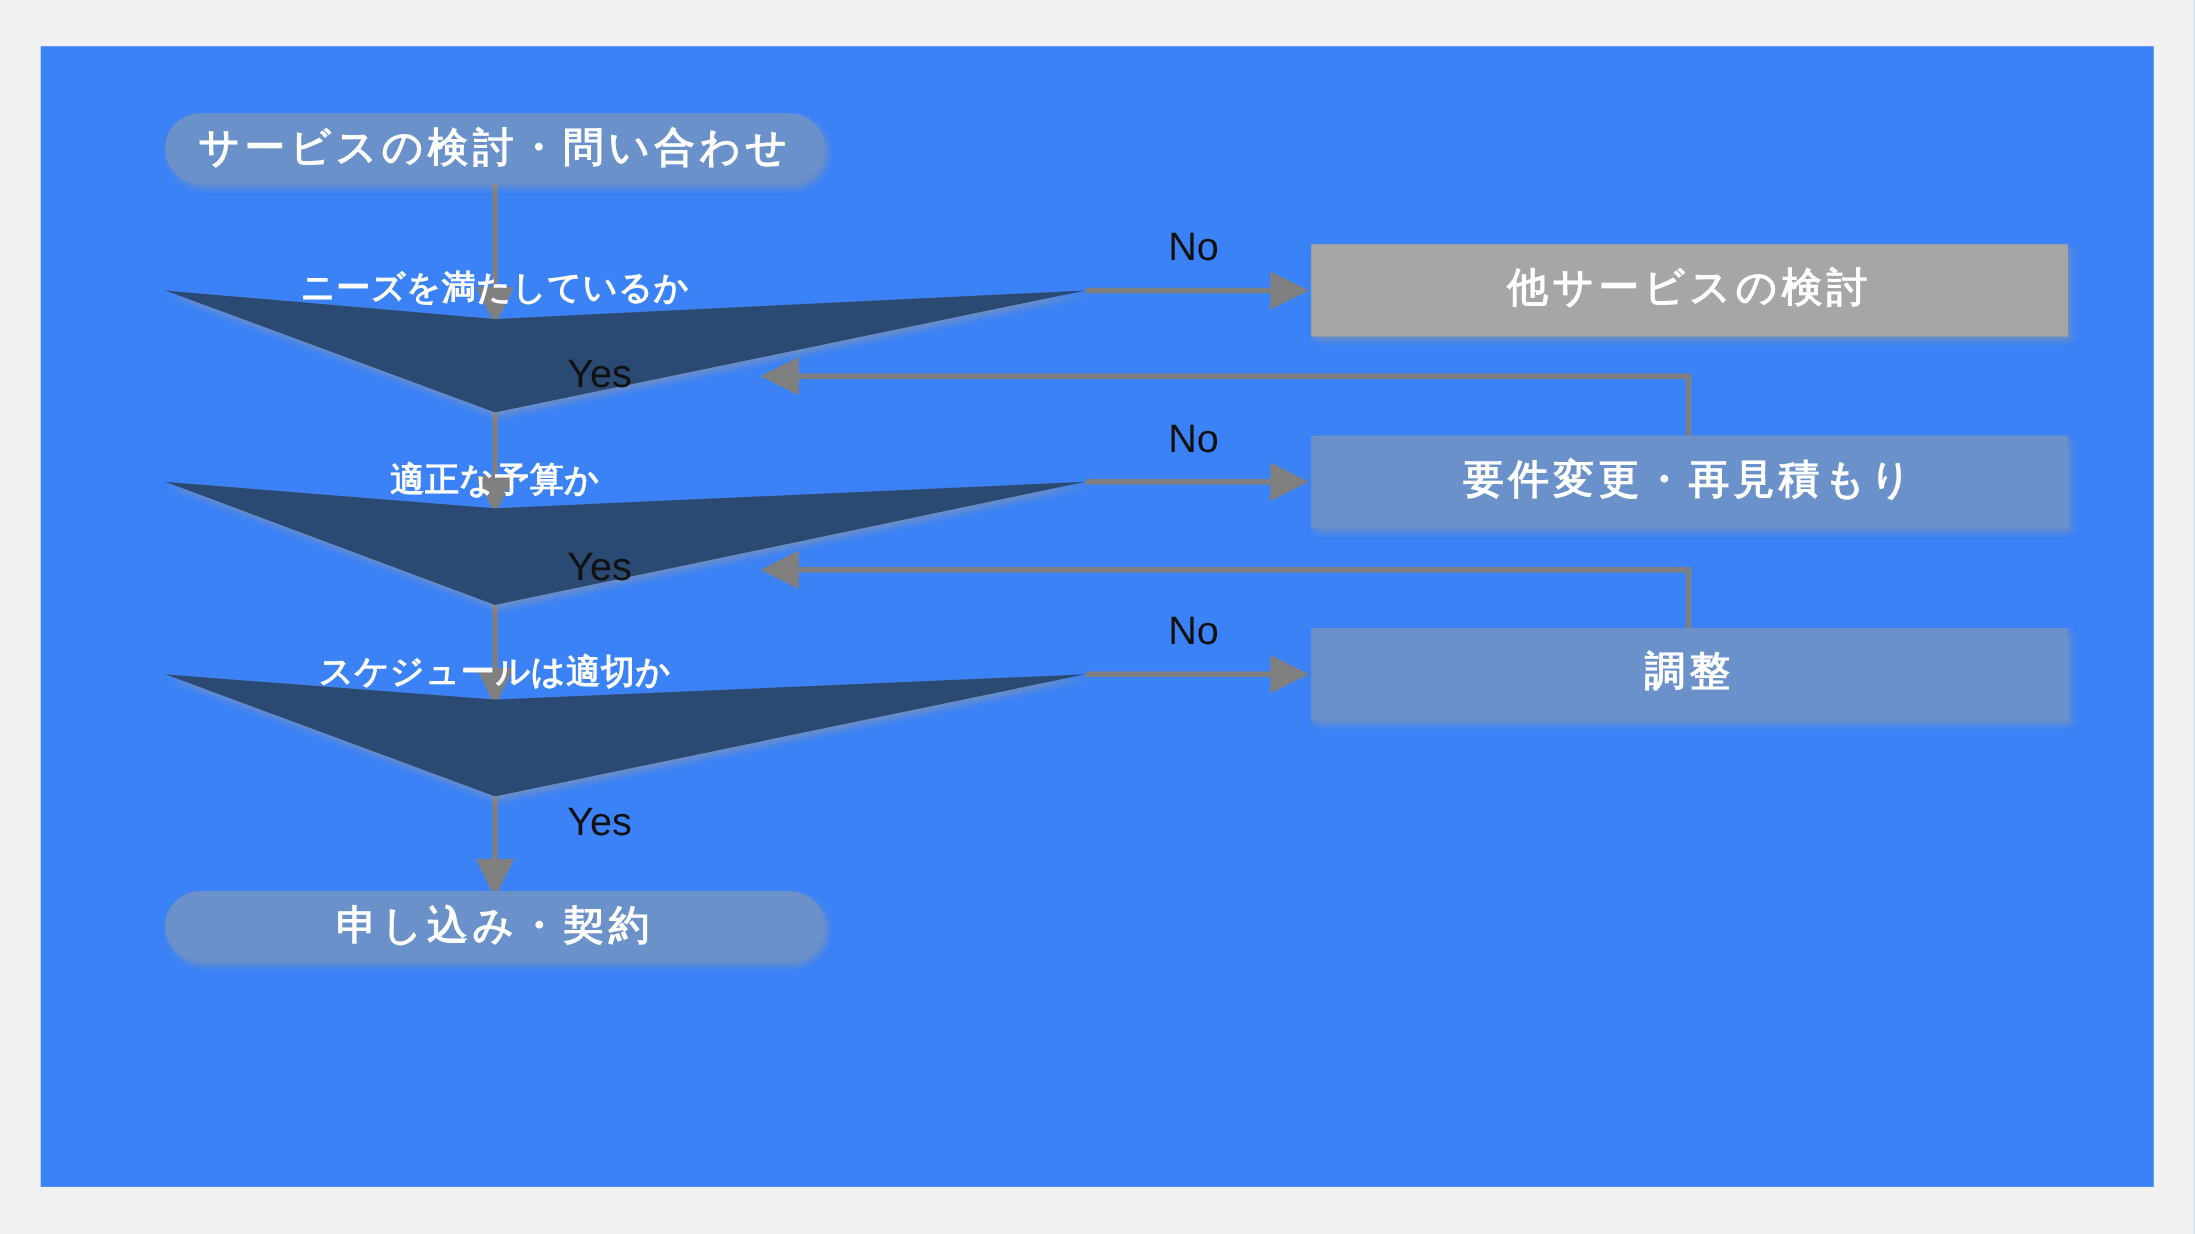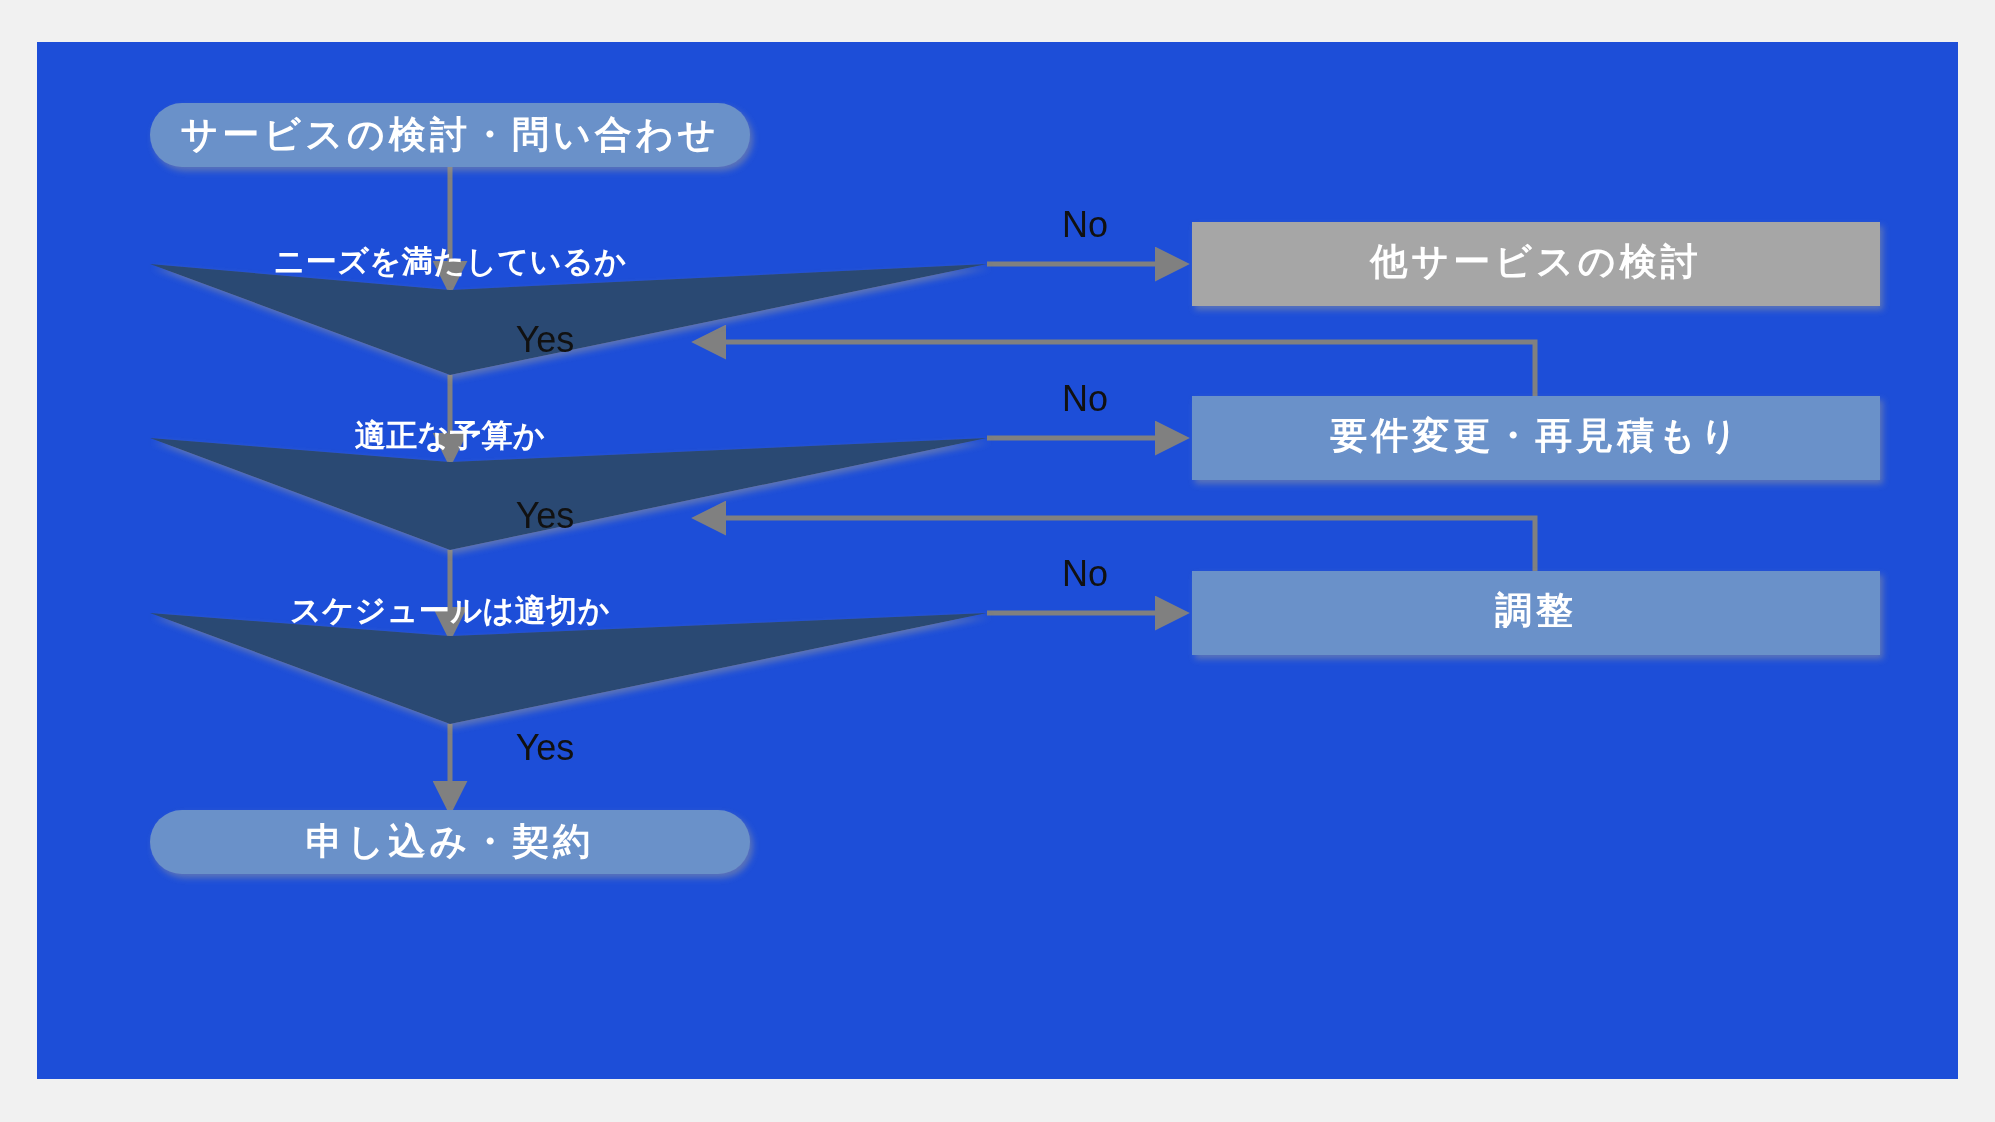--- a/index.html
+++ b/index.html
@@ -19,21 +19,21 @@
     width: 1995px;
     height: 1122px;
     background: #f1f1f1;
   }
   #canvas-card {
     position: absolute;
     left: 37px;
     top: 42px;
     width: 1921px;
     height: 1037px;
-    background: #1d4ed8;
+    background: #3b82f6;
   }
   svg.flow {
     position: absolute;
     left: 0;
     top: 0;
     width: 1921px;
     height: 1037px;
     display: block;
   }
   .node-label {

